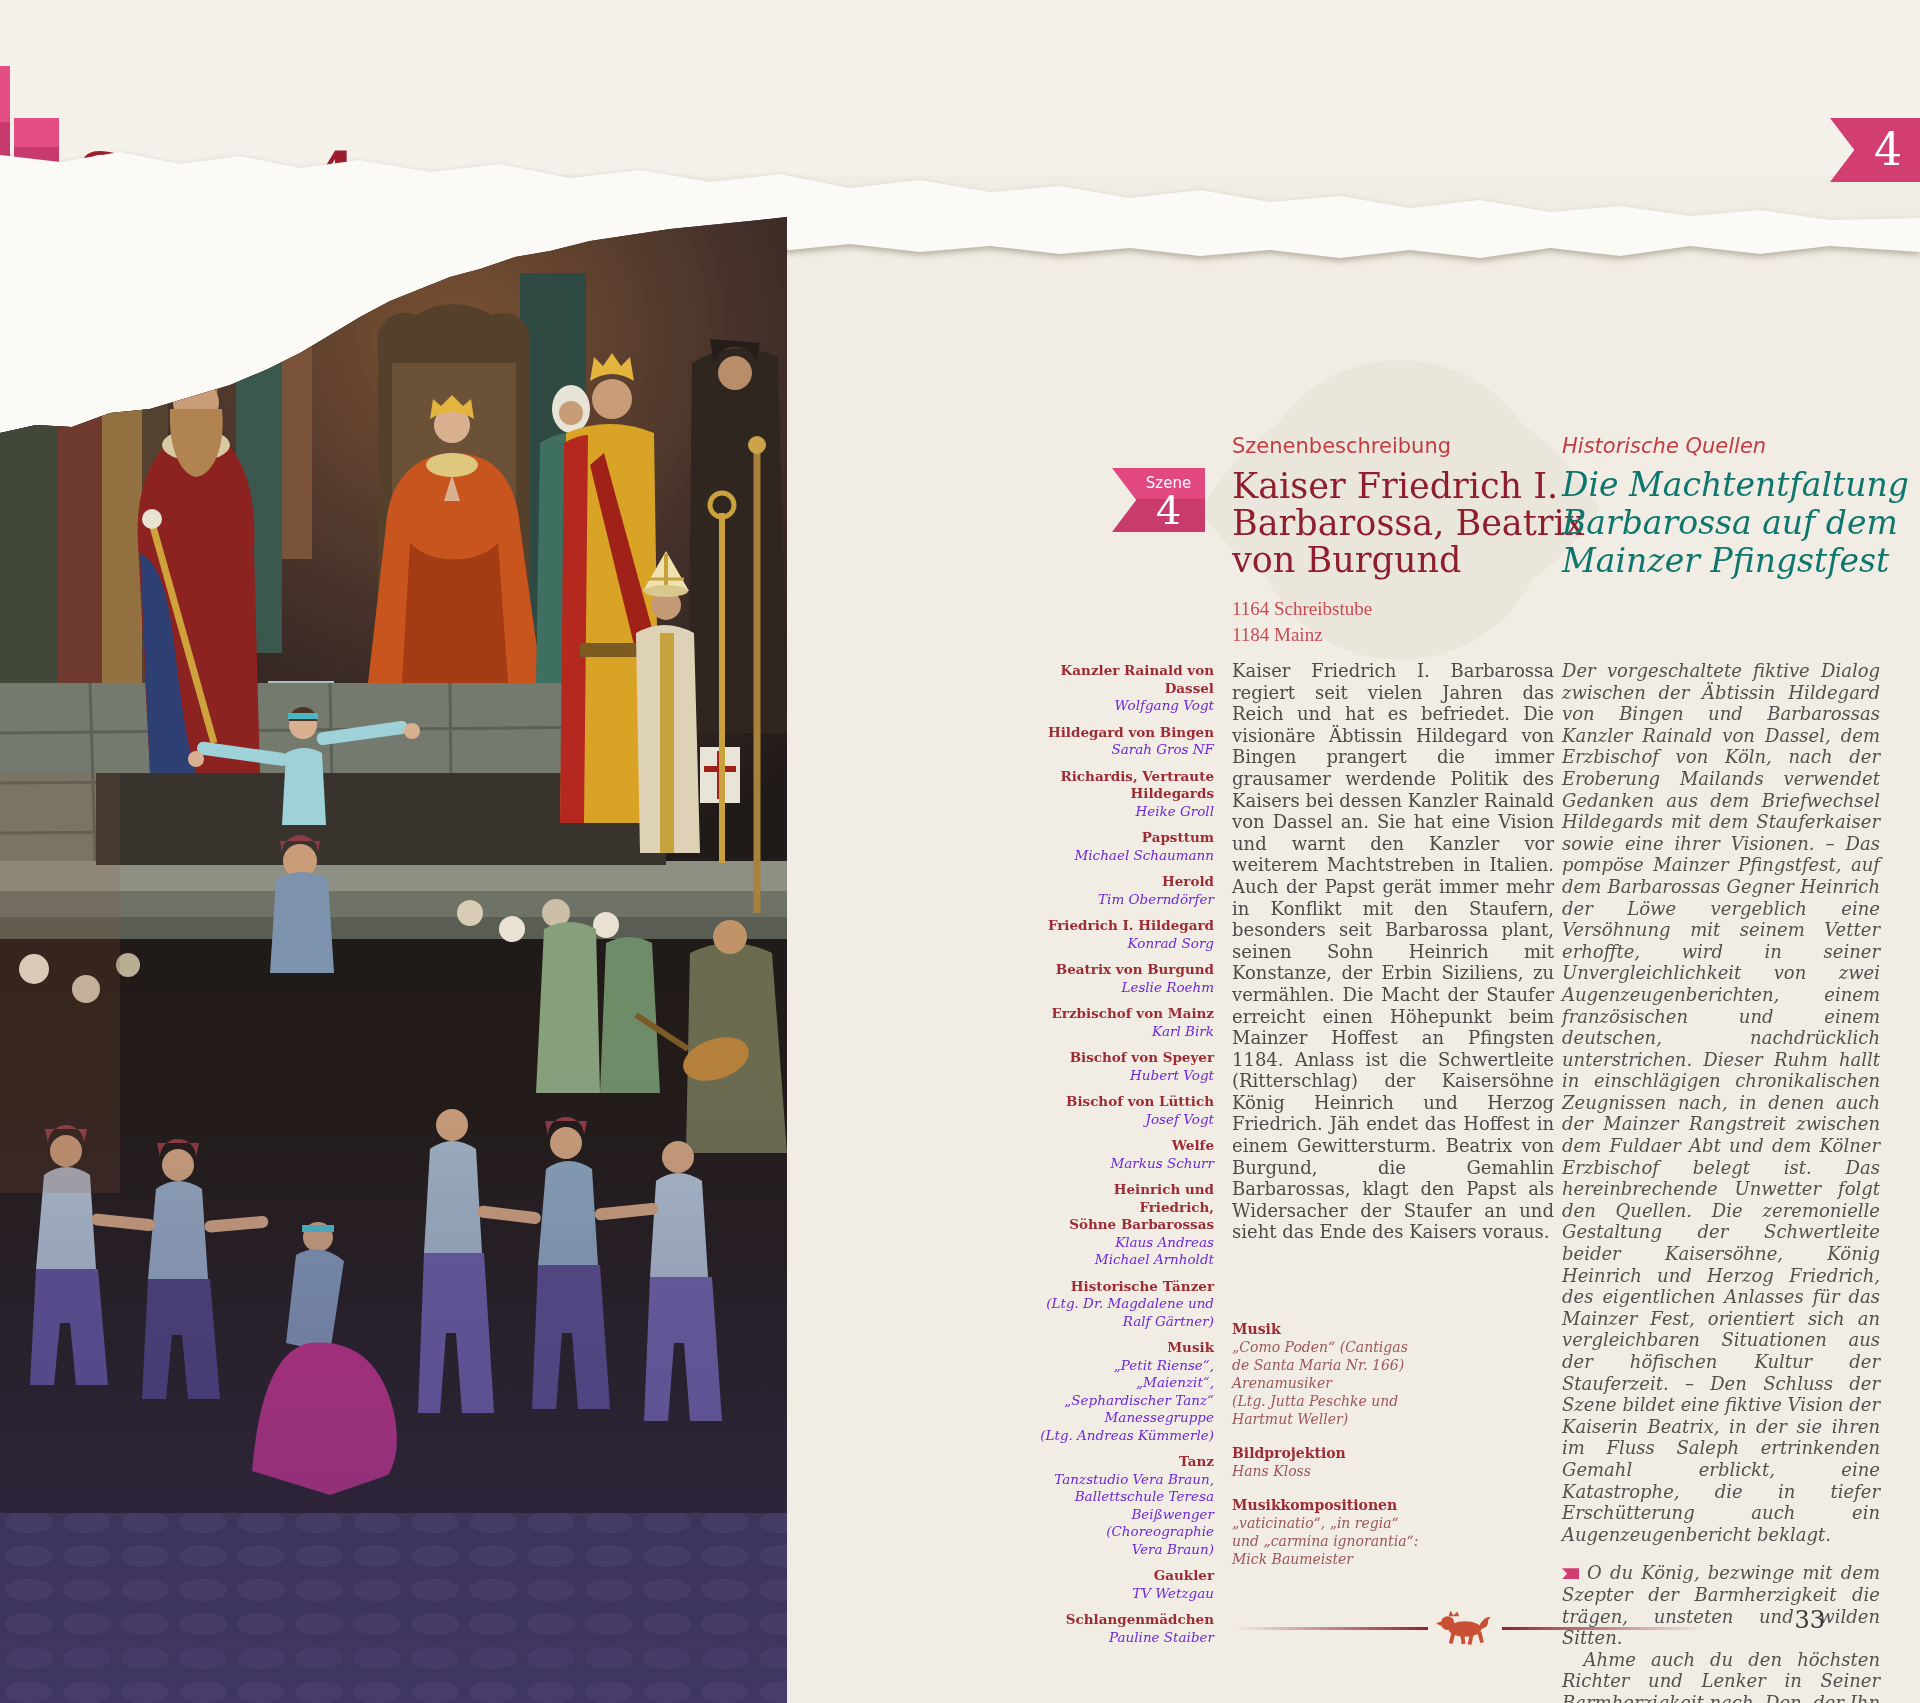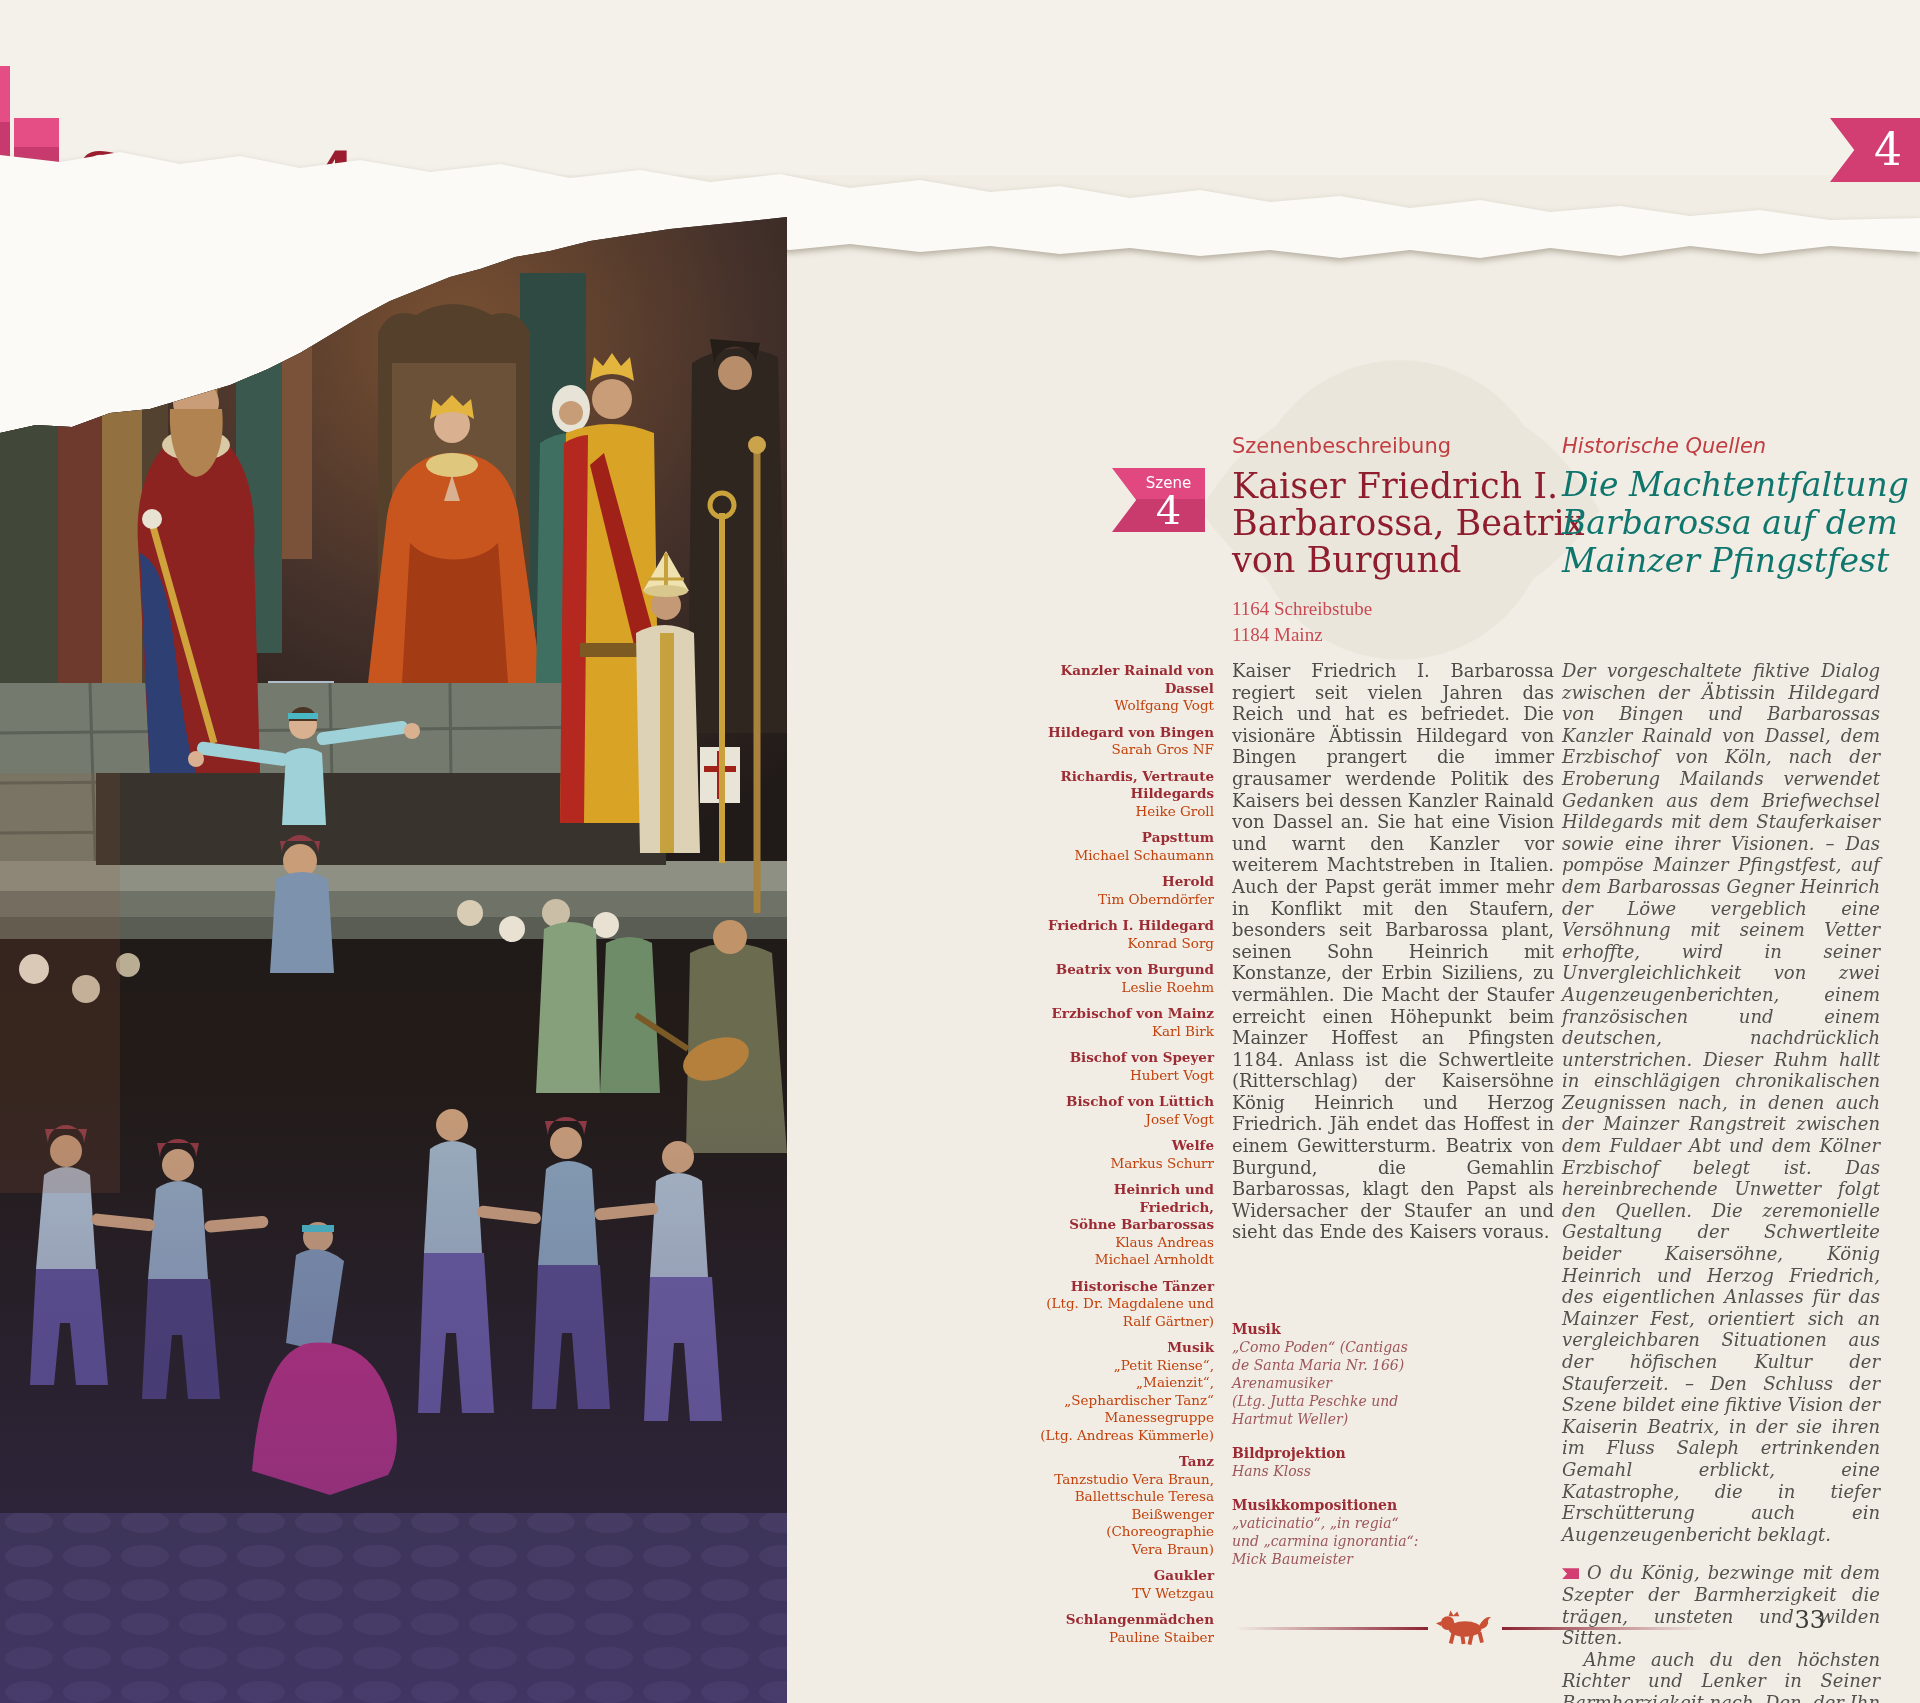--- a/index.html
+++ b/index.html
@@ -38,21 +38,21 @@
   .badge .badge-label{font-family:"DejaVu Sans","Liberation Sans",sans-serif;font-size:15px;line-height:17px;margin-top:7px;}
   .badge .badge-number{font-size:40px;line-height:40px;margin-top:-2px;}
   .scene-title{position:absolute;left:1232px;top:468px;color:#8f1d2e;font-size:35px;line-height:37px;white-space:nowrap;}
   .src-title{position:absolute;left:1562px;top:466px;color:#0f766e;font-size:33px;line-height:38px;font-style:italic;white-space:nowrap;}
   .dates{position:absolute;left:1232px;top:596px;color:#c84a52;font-size:19px;line-height:26px;
         font-family:Liberation Serif, serif;}
   
   .cast{position:absolute;left:1038px;top:662px;width:176px;text-align:right;}
   .cast-entry{margin-bottom:9px;}
   .cast-role{font-weight:bold;color:#9c2b34;font-size:13.5px;line-height:17.5px;white-space:pre-line;}
-  .cast-name{color:#c2410c;font-size:13.5px;line-height:17.5px;}
+  .cast-name{font-style:italic;color:#6d28d9;font-size:13.5px;line-height:17.5px;}
   .body-col{position:absolute;left:1232px;top:660px;width:322px;color:#4c4b48;font-size:18px;line-height:21.6px;
         text-align:justify;hyphens:auto;-webkit-hyphens:auto;}
   .credits{position:absolute;left:1232px;top:1320px;width:300px;}
   .credit-entry{margin-bottom:16px;}
   .credit-role{font-weight:bold;color:#9c2b34;font-size:14px;line-height:18px;}
   .credit-line{font-style:italic;color:#9c565c;font-size:14px;line-height:18px;}
   .src-col{position:absolute;left:1562px;top:660px;width:318px;color:#53514e;font-size:18px;line-height:21.6px;
         font-style:italic;text-align:justify;hyphens:auto;-webkit-hyphens:auto;}
   .src-col p{margin:0;}
   .src-col p.lead{margin-bottom:17px;}

